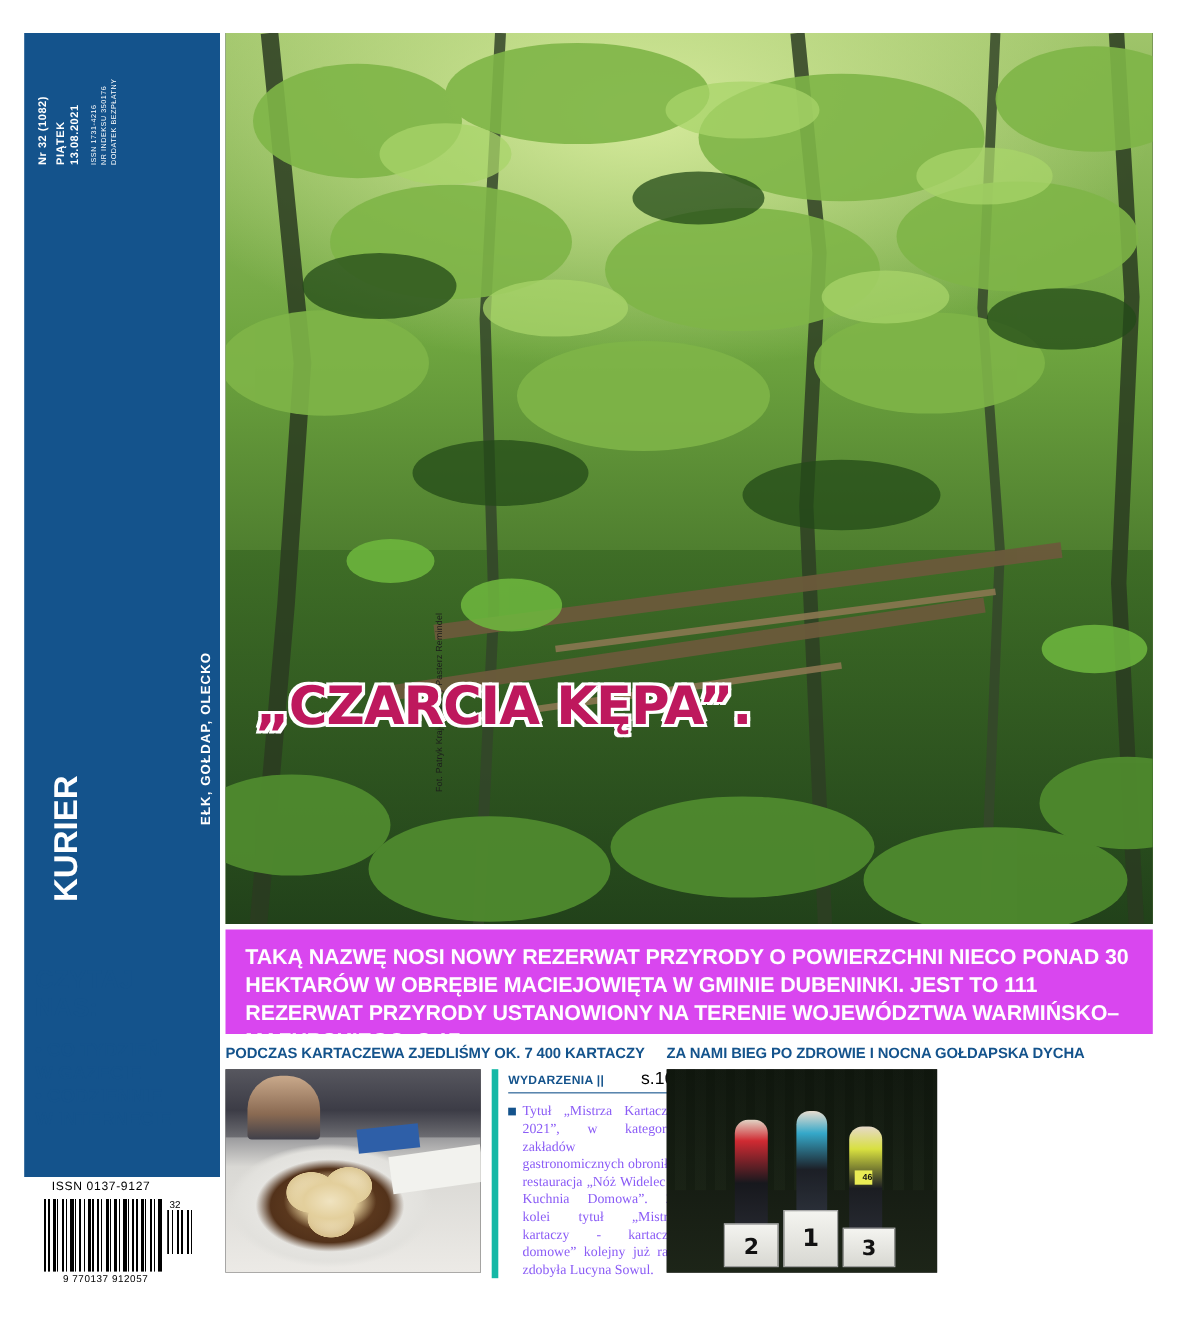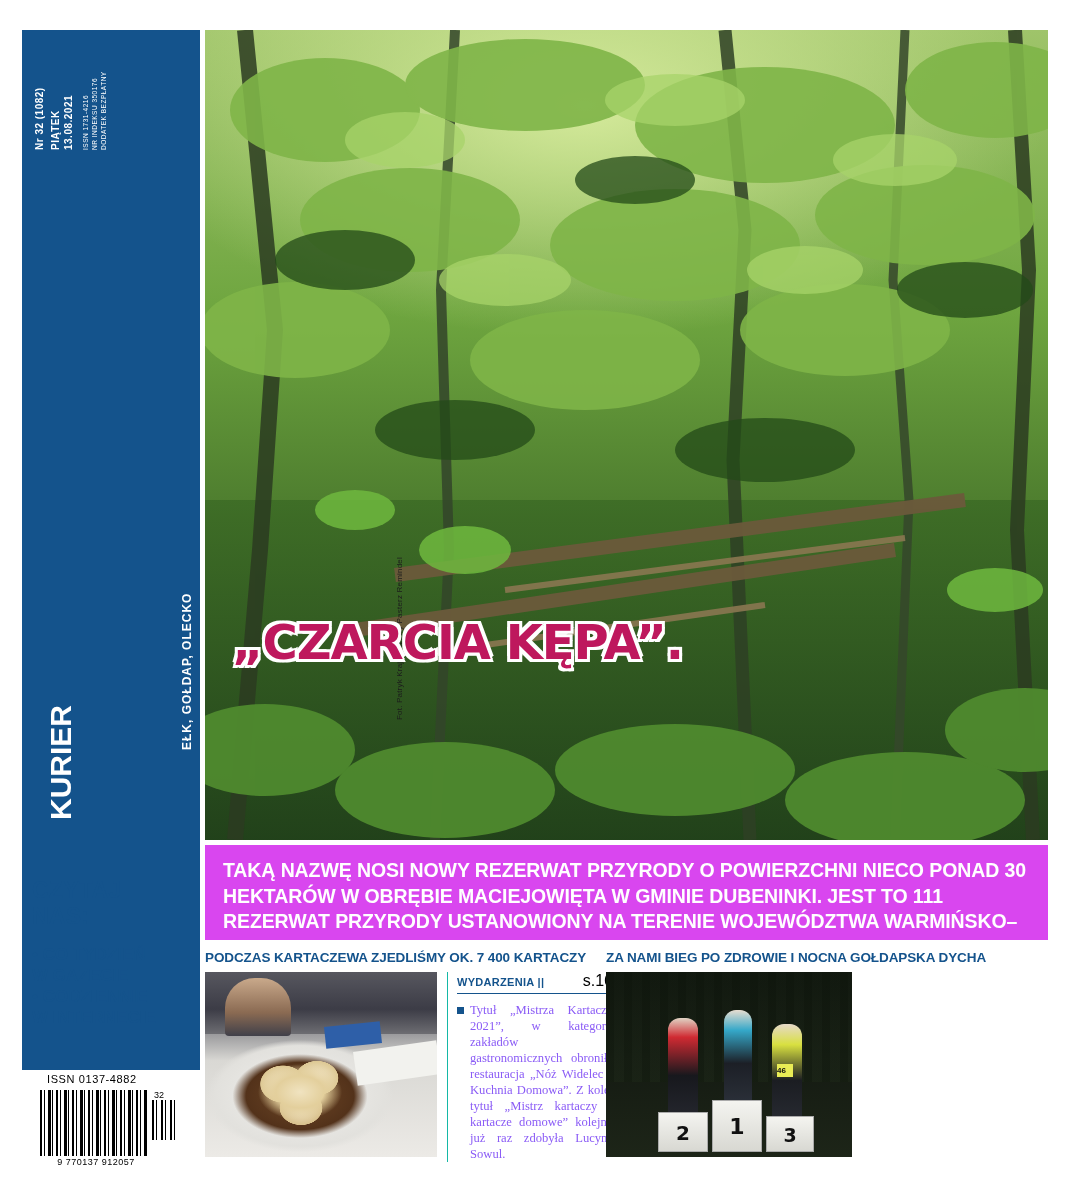--- a/index.html
+++ b/index.html
@@ -234,21 +234,21 @@
     width: 232px; height: 185px;
     overflow: hidden;
     background: #222;
     position: relative;
     flex: none;
   }
   .teaser-right .teaser-photo { width: 246px; }
   .teaser-col {
     flex: 1;
     position: relative;
-    border-left: 1px solid #14b8a6;
+    border-left: 6px solid #14b8a6;
     padding-left: 9px;
   }
   .teaser-cat {
     display: flex;
     justify-content: space-between;
     align-items: baseline;
     border-bottom: 1.5px solid #14538c;
     padding-bottom: 3px;
   }
   .teaser-cat-name {
@@ -323,21 +323,21 @@
     font-weight: bold;
     text-align: center;
   }
   .b1 { left: 106px; top: 128px; width: 50px; height: 52px; font-size: 22px; line-height: 52px;}
   .b2 { left: 52px;  top: 140px; width: 50px; height: 40px; font-size: 20px; line-height: 40px;}
   .b3 { left: 160px; top: 144px; width: 48px; height: 36px; font-size: 19px; line-height: 36px;}
   .athlete { position: absolute; border-radius: 12px 12px 3px 3px; }
   .a1 { left: 118px; top: 38px; width: 28px; height: 92px; background: linear-gradient(180deg,#e8ddd0 0%,#35a8c9 22%,#1c1f26 58%,#2a2f38 100%); }
   .a2 { left: 62px;  top: 46px; width: 30px; height: 96px; background: linear-gradient(180deg,#e0d3c4 0%,#d02a32 20%,#17181d 60%,#23252c 100%); }
   .a3 { left: 166px; top: 52px; width: 30px; height: 94px; background: linear-gradient(180deg,#e6d9c9 0%,#d8e040 22%,#1b1d22 60%,#262930 100%); }
-  .bib { position: absolute; left: 171px; top: 92px; width: 16px; height: 13px; background: #e9ec55; color:#111; font-size: 8px; text-align:left; line-height:13px; font-weight: bold;}
+  .bib { position: absolute; left: 171px; top: 92px; width: 16px; height: 13px; background: #e9ec55; color:#111; font-size: 8px; text-align:right; line-height:13px; font-weight: bold;}
   .tree { position:absolute; top:0; height: 110px; width: 100%;
     background: repeating-linear-gradient(90deg, rgba(20,30,16,.9) 0 8px, rgba(35,50,28,.5) 8px 18px);
     opacity:.55; }
 </style>
 </head>
 <body>
 
 <div class="page">
 
   <div class="sidebar">
@@ -358,21 +358,21 @@
     <div class="readus-title" style="white-space:pre-line">CZYTAJ
 NAS:</div>
     <div class="readus-list">
       <div>• CO TYDZIEŃ
 W GAZECIE</div>
       <div>• CODZIENNIE
 W INTERNECIE</div>
     </div>
   </div>
 
-  <div class="issn-text">ISSN 0137-4882</div>
+  <div class="issn-text">ISSN 0137-9127</div>
   <div class="barcode-wrap">
     <div class="barcode"></div>
     <div class="barcode-small"></div>
     <div class="barcode-digits">9 770137 912057</div>
     <div class="barcode-num">32</div>
   </div>
 
   <div class="hero">
     <svg class="hero-canvas" viewBox="0 0 843 810" preserveAspectRatio="none">
       <defs>

